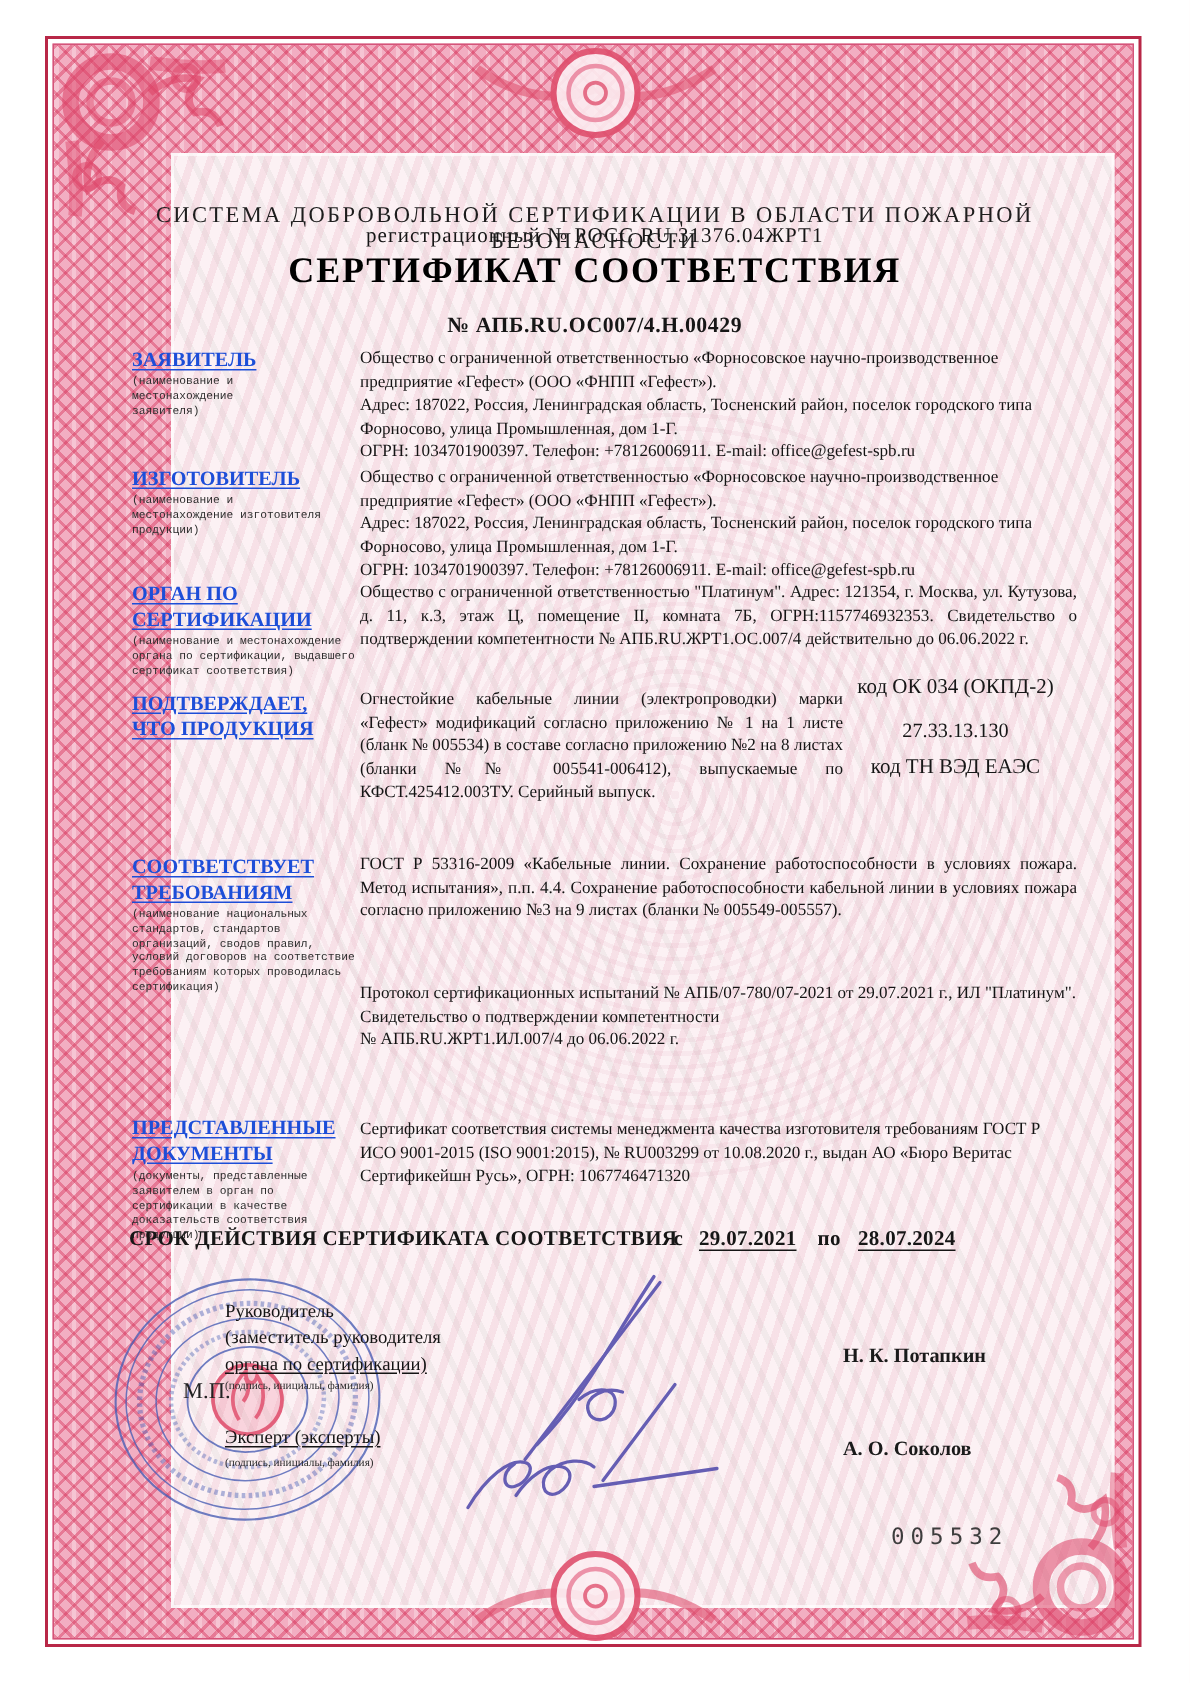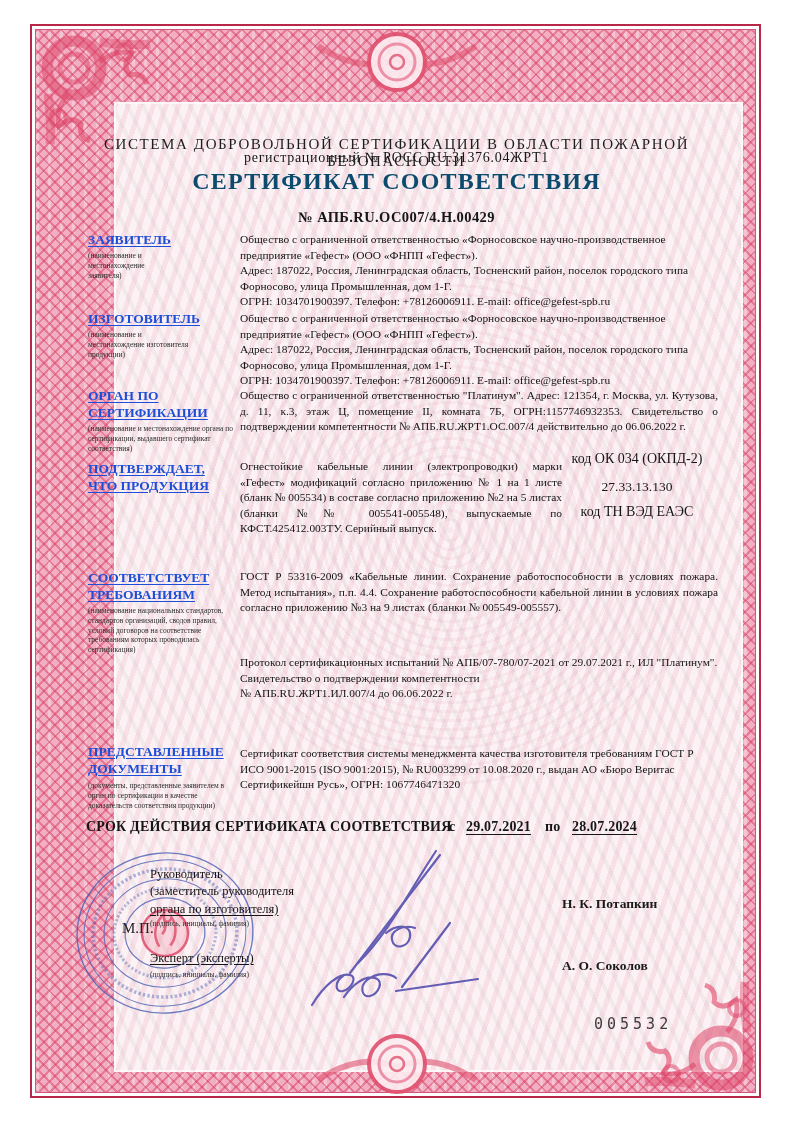--- a/index.html
+++ b/index.html
@@ -29,26 +29,26 @@
   .corner.br{right:34px;bottom:26px;transform:rotate(180deg);}
   .medal{position:absolute;left:50%;transform:translateX(-50%);width:170px;height:66px;z-index:2;}
   .medal.top{top:30px;}
   .medal.bot{bottom:26px;transform:translateX(-50%) rotate(180deg);}
 
   
   .abs{position:absolute;z-index:5;}
   .center{left:80px;width:633px;text-align:center;}
   .sys{top:136px;font-size:15px;letter-spacing:1.6px;color:#1d1d1d;}
   .reg{top:150px;font-size:14px;letter-spacing:.7px;}
-  .title{top:168px;font-size:24px;font-weight:bold;letter-spacing:1.2px;color:#0c4a6e;}
+  .title{top:168px;font-size:24px;font-weight:bold;letter-spacing:1.2px;color:#000000;}
   .num{top:209px;font-size:14.5px;font-weight:bold;letter-spacing:.4px;}
 
   .sec-label{left:88px;width:156px;font-size:13.5px;font-weight:bold;line-height:1.25;
              text-decoration:underline;text-underline-offset:2px;white-space:pre-line;color:#1d4ed8;}
-  .sec-sub{left:88px;width:152px;font-size:7.5px;line-height:1.3;color:#2d2d2d;white-space:pre-line;}
+  .sec-sub{left:88px;width:152px;font-size:7.5px;line-height:1.3;color:#2d2d2d;white-space:pre-line;font-family:Liberation Mono, monospace;}
   .sec-body{left:240px;width:478px;font-size:11.4px;line-height:1.36;white-space:pre-line;color:#141414;}
   .just{text-align:justify;}
 
   .codes{left:552px;width:170px;text-align:center;}
   .code-l{font-size:14px;}
   .code-v{font-size:13.5px;}
 
   .validity{font-size:14px;font-weight:bold;letter-spacing:.2px;}
   .v-date{text-decoration:underline;text-underline-offset:3px;}
 
@@ -129,21 +129,21 @@
 Адрес: 187022, Россия, Ленинградская область, Тосненский район, поселок городского типа Форносово, улица Промышленная, дом 1-Г.
 ОГРН: 1034701900397. Телефон: +78126006911. E-mail: office@gefest-spb.ru</div>
 
   <div class="abs sec-label" style="top:388px">ОРГАН ПО
 СЕРТИФИКАЦИИ</div>
   <div class="abs sec-sub" style="top:424px">(наименование и местонахождение органа по сертификации, выдавшего сертификат соответствия)</div>
   <div class="abs sec-body just" style="top:388px">Общество с ограниченной ответственностью "Платинум". Адрес: 121354, г. Москва, ул. Кутузова, д. 11, к.3, этаж Ц, помещение II, комната 7Б, ОГРН:1157746932353. Свидетельство о подтверждении компетентности № АПБ.RU.ЖРТ1.ОС.007/4 действительно до 06.06.2022 г.</div>
 
   <div class="abs sec-label" style="top:461px">ПОДТВЕРЖДАЕТ,
 ЧТО ПРОДУКЦИЯ</div>
-  <div class="abs sec-body just" style="top:459px;width:322px">Огнестойкие кабельные линии (электропроводки) марки «Гефест» модификаций согласно приложению № 1 на 1 листе (бланк № 005534) в составе согласно приложению №2 на 5 листах (бланки №№ 005541-005548), выпускаемые по КФСТ.425412.003ТУ. Серийный выпуск.</div>
+  <div class="abs sec-body just" style="top:459px;width:322px">Огнестойкие кабельные линии (электропроводки) марки «Гефест» модификаций согласно приложению № 1 на 1 листе (бланк № 005534) в составе согласно приложению №2 на 8 листах (бланки №№ 005541-006412), выпускаемые по КФСТ.425412.003ТУ. Серийный выпуск.</div>
   <div class="abs codes code-l" style="top:451px">код ОК 034 (ОКПД-2)</div>
   <div class="abs codes code-v" style="top:479px">27.33.13.130</div>
   <div class="abs codes code-l" style="top:504px">код ТН ВЭД ЕАЭС</div>
 
   <div class="abs sec-label" style="top:570px">СООТВЕТСТВУЕТ
 ТРЕБОВАНИЯМ</div>
   <div class="abs sec-sub" style="top:606px">(наименование национальных стандартов, стандартов организаций, сводов правил, условий договоров на соответствие требованиям которых проводилась сертификация)</div>
   <div class="abs sec-body just" style="top:569px">ГОСТ Р 53316-2009 «Кабельные линии. Сохранение работоспособности в условиях пожара. Метод испытания», п.п. 4.4. Сохранение работоспособности кабельной линии в условиях пожара согласно приложению №3 на 9 листах (бланки № 005549-005557).</div>
 
   <div class="abs sec-body" style="top:655px">Протокол сертификационных испытаний № АПБ/07-780/07-2021 от 29.07.2021 г., ИЛ "Платинум". Свидетельство о подтверждении компетентности
@@ -170,21 +170,21 @@
       <ellipse cx="95" cy="85" rx="40" ry="35" stroke-width="1.2"></ellipse>
     </g>
     <circle cx="95" cy="85" r="23" fill="rgba(240,130,155,.28)" stroke="#e0516f" stroke-width="2.5" opacity=".9"></circle>
     <path d="M88,98 c-7,-14 0,-26 8,-32 c-2,9 5,11 7,4 c5,9 3,21 -4,28 M95,70 c3,6 1,12 -3,16" fill="none" stroke="#e0516f" stroke-width="2.5" opacity=".85"></path>
   </svg>
   <div class="abs mp">М.П.</div>
 
   <div class="abs role" style="top:866px">
     <div>Руководитель</div>
     <div>(заместитель руководителя</div>
-    <div class="u">органа по изготовителя)</div>
+    <div class="u">органа по сертификации)</div>
   </div>
   <div class="abs hint" style="top:919px">(подпись, инициалы, фамилия)</div>
   <div class="abs role u" style="top:950px">Эксперт (эксперты)</div>
   <div class="abs hint" style="top:970px">(подпись, инициалы, фамилия)</div>
 
   <svg class="abs" style="left:300px;top:845px;width:200px;height:175px;z-index:6" viewBox="0 0 200 175">
     <g fill="none" stroke="#564fae" stroke-width="2.2" stroke-linecap="round" opacity=".9">
       <path d="M58,118 C80,96 96,70 112,44 C120,31 128,18 136,6"></path>
       <path d="M86,88 c12,-10 26,-8 24,4 c-2,11 -16,13 -18,3 c-2,-9 11,-16 23,-12"></path>
       <path d="M50,128 L140,10"></path>

